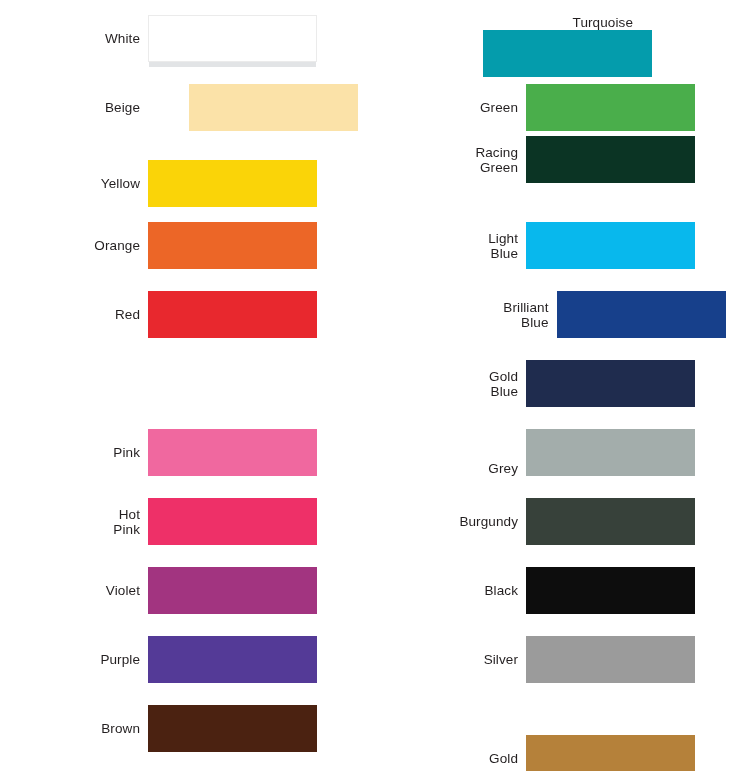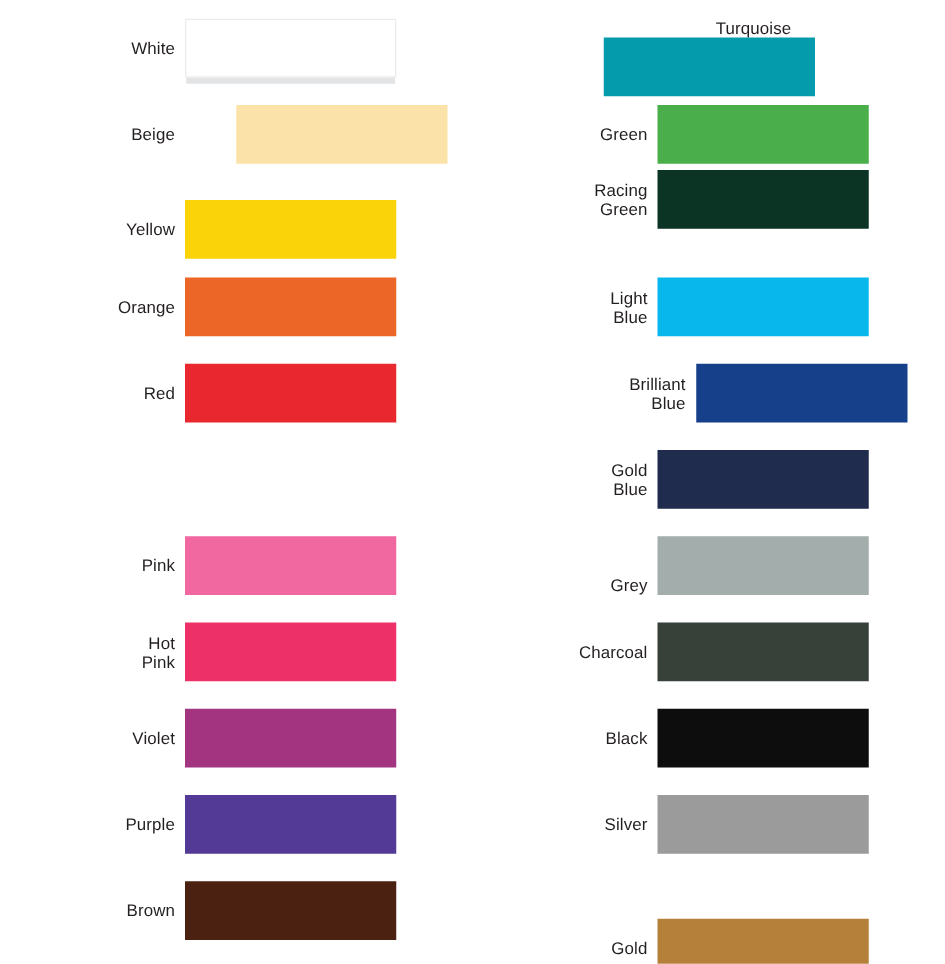--- a/index.html
+++ b/index.html
@@ -140,21 +140,21 @@
       <div class="swatch-row" style="top: 360px;">
         <div class="swatch-label">Gold
 Blue</div>
         <div class="swatch-chip" style="background: rgb(31, 44, 78);"></div>
       </div>
       <div class="swatch-row" style="top: 429px; align-items: flex-end;">
         <div class="swatch-label">Grey</div>
         <div class="swatch-chip" style="background: rgb(163, 173, 171);"></div>
       </div>
       <div class="swatch-row" style="top: 498px;">
-        <div class="swatch-label">Charcoal</div>
+        <div class="swatch-label">Burgundy</div>
         <div class="swatch-chip" style="background: rgb(55, 65, 58);"></div>
       </div>
       <div class="swatch-row" style="top: 636px;">
         <div class="swatch-label">Silver</div>
         <div class="swatch-chip" style="background: rgb(155, 155, 155);"></div>
       </div>
       <div class="swatch-row" style="top: 567px;">
         <div class="swatch-label">Black</div>
         <div class="swatch-chip" style="background: rgb(13, 13, 13);"></div>
       </div>

